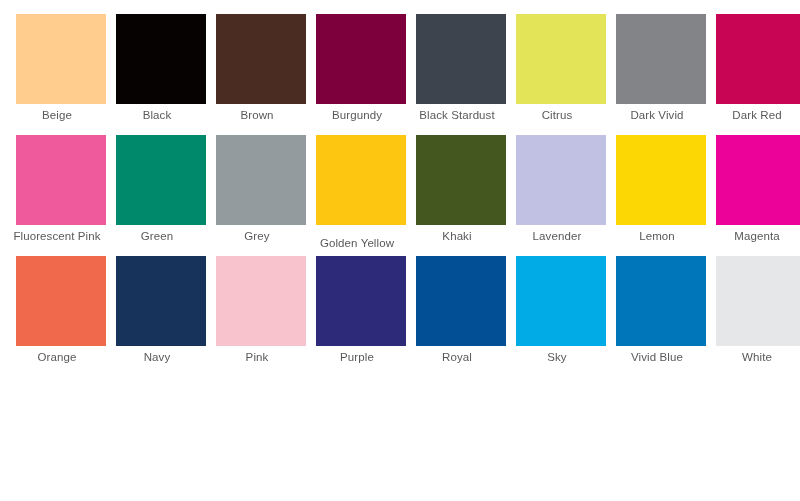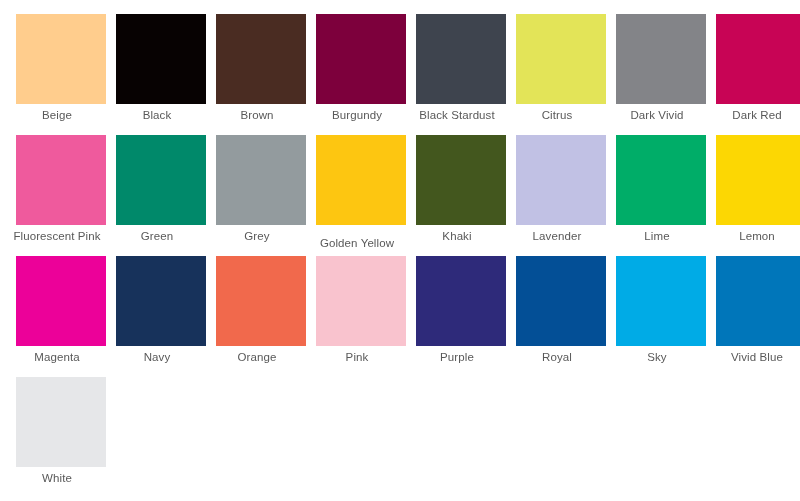--- a/index.html
+++ b/index.html
@@ -110,38 +110,34 @@
     </div>
     <div class="swatch-cell">
       <div class="swatch-chip" style="background-color: rgb(67, 87, 30);"></div>
       <div class="swatch-label" style="color: rgb(89, 89, 89);">Khaki</div>
     </div>
     <div class="swatch-cell">
       <div class="swatch-chip" style="background-color: rgb(193, 193, 228);"></div>
       <div class="swatch-label" style="color: rgb(89, 89, 89);">Lavender</div>
     </div>
     <div class="swatch-cell">
-      <div class="swatch-chip" style="background-color: rgb(0, 173, 104);"></div>
-      <div class="swatch-label" style="color: rgb(89, 89, 89);">Lime</div>
-    </div>
-    <div class="swatch-cell">
       <div class="swatch-chip" style="background-color: rgb(252, 215, 3);"></div>
       <div class="swatch-label" style="color: rgb(89, 89, 89);">Lemon</div>
     </div>
     <div class="swatch-cell">
       <div class="swatch-chip" style="background-color: rgb(236, 1, 153);"></div>
       <div class="swatch-label" style="color: rgb(89, 89, 89);">Magenta</div>
     </div>
     <div class="swatch-cell">
+      <div class="swatch-chip" style="background-color: rgb(241, 105, 76);"></div>
+      <div class="swatch-label" style="color: rgb(89, 89, 89);">Orange</div>
+    </div>
+    <div class="swatch-cell">
       <div class="swatch-chip" style="background-color: rgb(23, 50, 91);"></div>
       <div class="swatch-label" style="color: rgb(89, 89, 89);">Navy</div>
-    </div>
-    <div class="swatch-cell">
-      <div class="swatch-chip" style="background-color: rgb(241, 105, 76);"></div>
-      <div class="swatch-label" style="color: rgb(89, 89, 89);">Orange</div>
     </div>
     <div class="swatch-cell">
       <div class="swatch-chip" style="background-color: rgb(249, 195, 206);"></div>
       <div class="swatch-label" style="color: rgb(89, 89, 89);">Pink</div>
     </div>
     <div class="swatch-cell">
       <div class="swatch-chip" style="background-color: rgb(46, 42, 122);"></div>
       <div class="swatch-label" style="color: rgb(89, 89, 89);">Purple</div>
     </div>
     <div class="swatch-cell">

